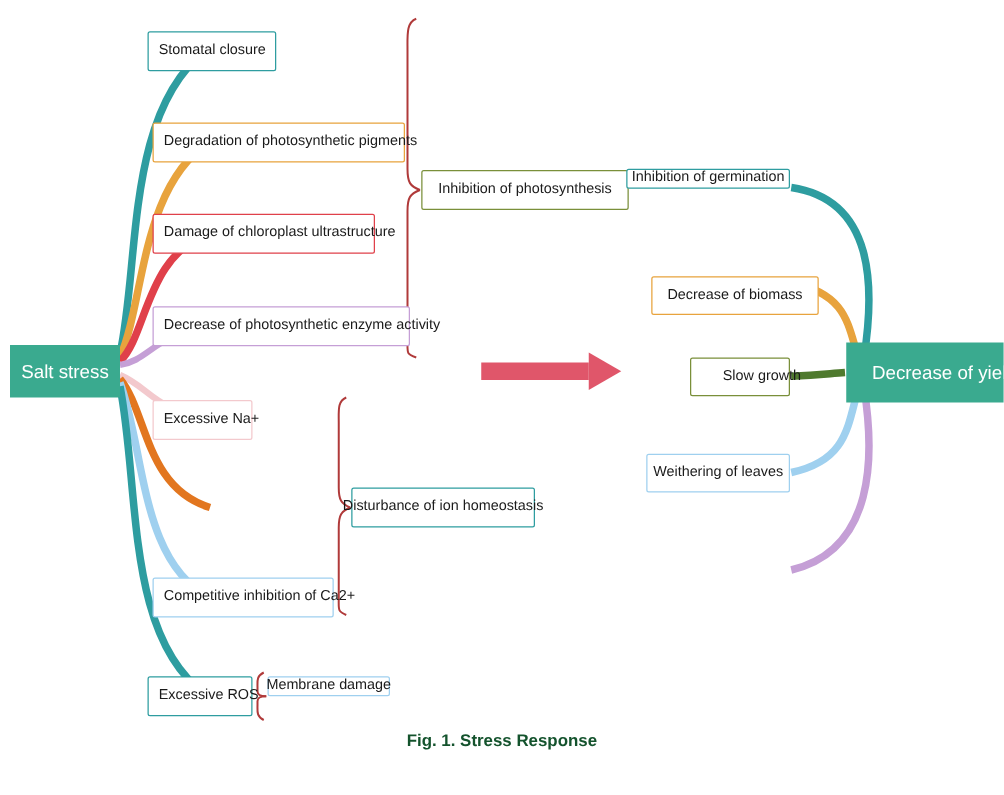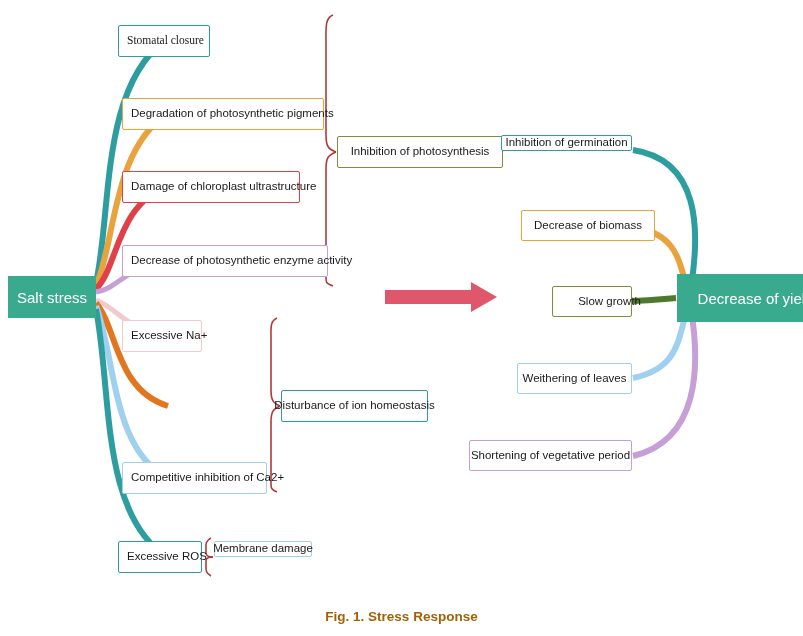--- a/index.html
+++ b/index.html
@@ -50,29 +50,29 @@
     background: #3aaa8f;
     color: #ffffff;
     border-radius: 0;
     font-size: 15px;
     white-space: nowrap;
     padding: 0 8px;
   }
   #caption {
     position: absolute;
     left: 0;
-    top: 596px;
+    top: 572px;
     width: 803px;
     height: 40px;
     display: flex;
     align-items: center;
     justify-content: center;
     font-size: 13.5px;
     font-weight: bold;
-    color: #a16207;
+    color: #14532d;
   }
   svg.lines {
     position: absolute;
     left: 0;
     top: 0;
     width: 803px;
     height: 596px;
     pointer-events: none;
   }
 </style>
@@ -116,21 +116,21 @@
     </svg>
 
     <div class="endpoint" style="left:8px; top:276px; width:88px; height:42px;">
       <span>Salt stress</span>
     </div>
 
     <div class="endpoint" style="left:677px; top:274px; width:157px; height:48px;">
       <span>Decrease of yield</span>
     </div>
 
-    <div class="node" style="left:118px; top:25px; width:92px; height:32px; border:1.5px solid #2e9da0;font-family:Liberation Serif, serif;">
+    <div class="node" style="left:118px; top:25px; width:103px; height:32px; border:1.5px solid #2e9da0;">
       <span>Stomatal closure</span>
     </div>
 
     <div class="node" style="left:122px; top:98px; width:202px; height:32px; border:1.5px solid #e8a33d;">
       <span>Degradation of photosynthetic pigments</span>
     </div>
 
     <div class="node" style="left:122px; top:171px; width:178px; height:32px; border:1.5px solid #e0404a;">
       <span>Damage of chloroplast ultrastructure</span>
     </div>
@@ -161,35 +161,32 @@
     </div>
 
     <div class="node center" style="left:214px; top:541px; width:98px; height:16px; border:1.5px solid #9fd0ef;">
       <span>Membrane damage</span>
     </div>
 
     <div class="node center" style="left:501px; top:135px; width:131px; height:16px; border:1.5px solid #2e9da0;">
       <span>Inhibition of germination</span>
     </div>
 
-    <div class="node center" style="left:521px; top:210px; width:134px; height:31px; border:1.5px solid #e8a33d;">
+    <div class="node center" style="left:521px; top:221px; width:134px; height:31px; border:1.5px solid #e8a33d;">
       <span>Decrease of biomass</span>
     </div>
 
     <div class="node center" style="left:552px; top:286px; width:80px; height:31px; border:1.5px solid #7a8f3a;padding-left:43px;">
       <span>Slow growth</span>
     </div>
 
     <div class="node center" style="left:517px; top:363px; width:115px; height:31px; border:1.5px solid #9fd0ef;">
       <span>Weithering of leaves</span>
     </div>
 
-    <div class="node center" style="left:469px; top:440px; width:163px; height:31px; border:1.5px solid #c59fd6;">
-      <span>Shortening of vegetative period</span>
-    </div>
 
   </div>
 
   <div id="caption">
     <span>Fig. 1. Stress Response</span>
   </div>
 
 </div>
 
 </body></html>

